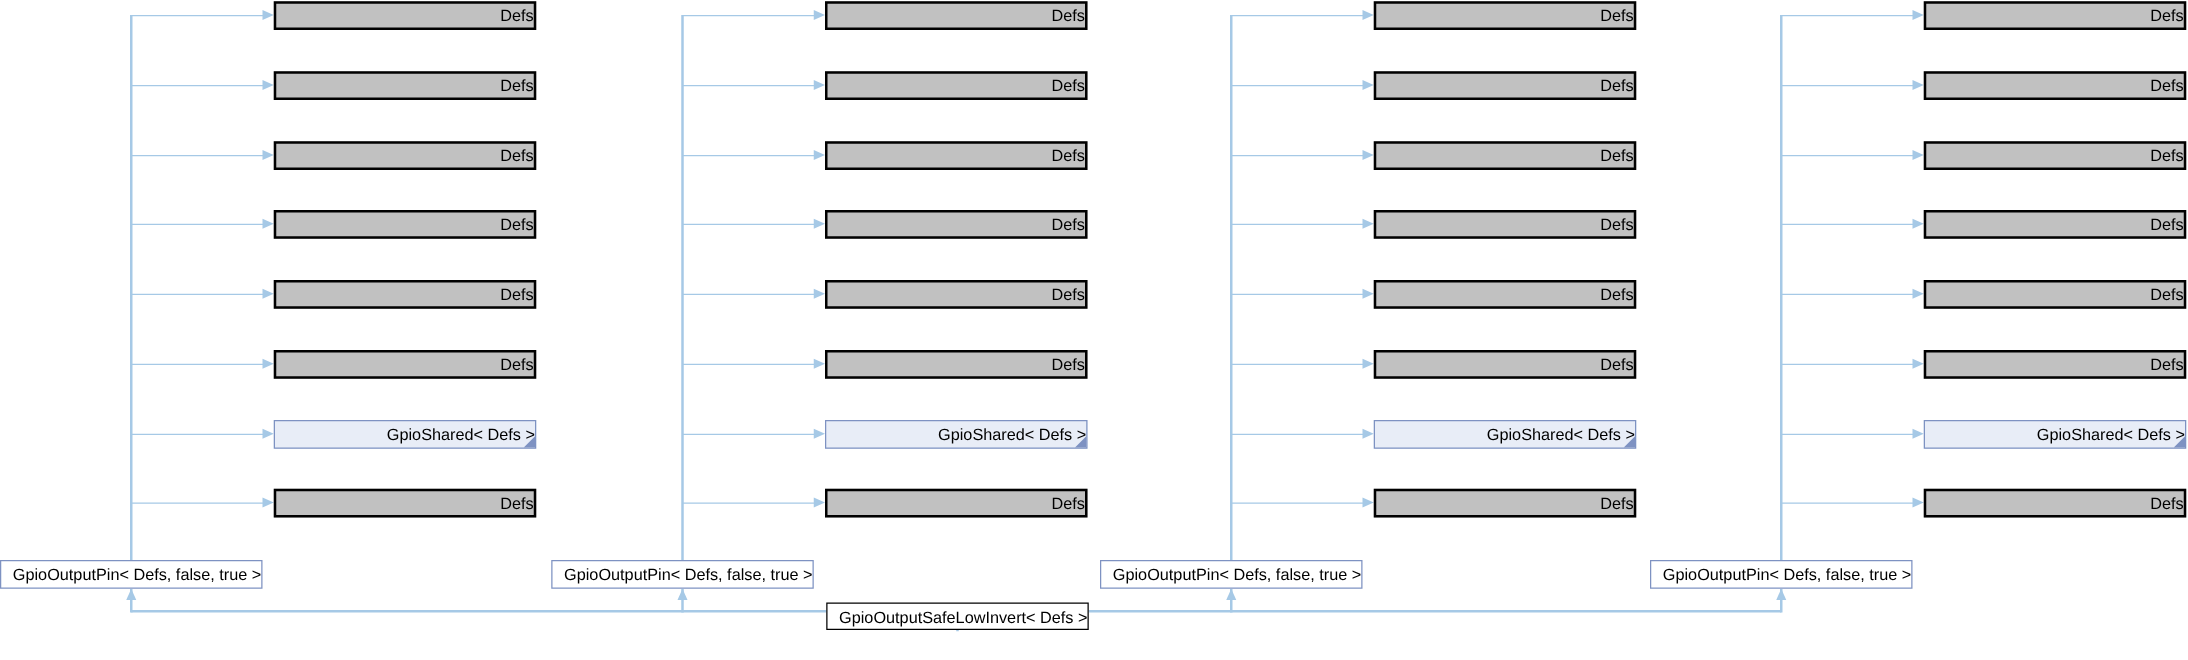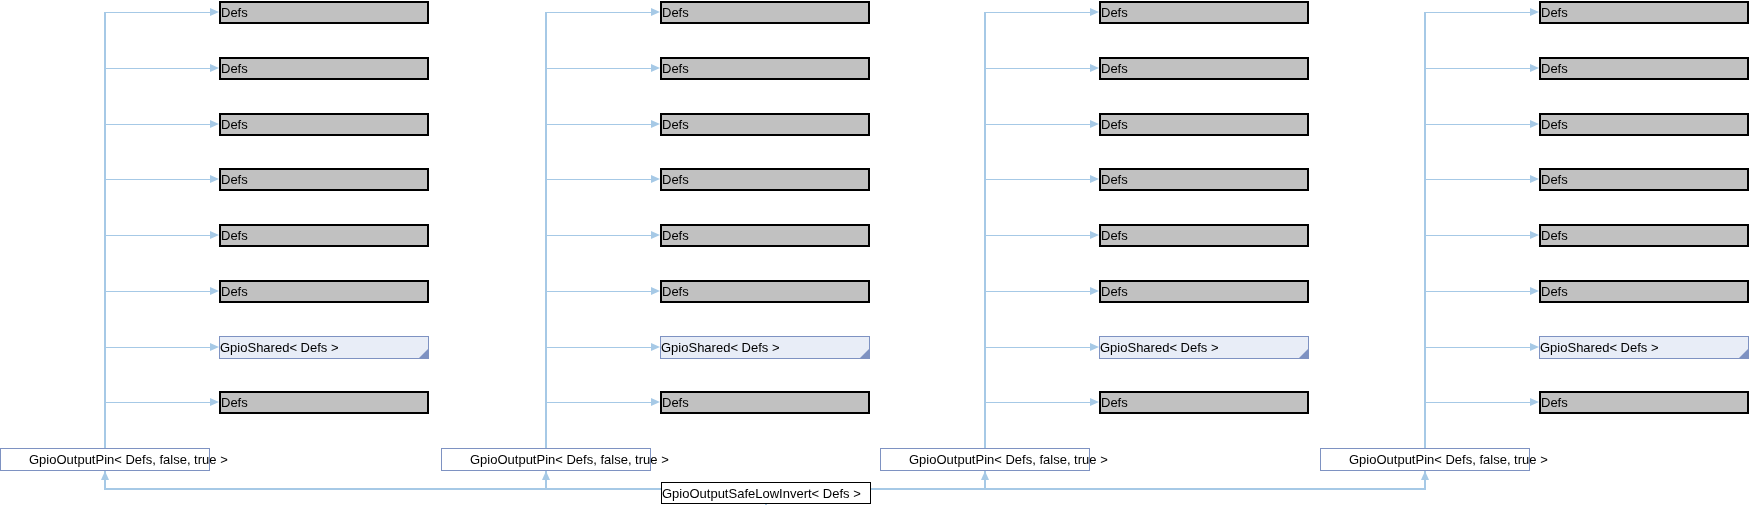--- a/index.html
+++ b/index.html
@@ -20,21 +20,21 @@
     border-left:9px solid var(--edge,#a6c9e6);
   }
   .arrow-up {
     position:absolute; width:0; height:0;
     border-left:4.5px solid transparent;
     border-right:4.5px solid transparent;
     border-bottom:9px solid var(--edge,#a6c9e6);
   }
   .node {
     position:absolute; box-sizing:border-box;
-    display:flex; align-items:center; justify-content:flex-start;
+    display:flex; align-items:center; justify-content:flex-end;
     font-size:13px; line-height:1; color:var(--text,#000);
     white-space:nowrap; overflow:visible;
   }
   .node.gray  { background:var(--gray-fill,#c1c1c1); border:2px solid var(--gray-border,#000); }
   .node.shared{ background:var(--link-fill,#e8edf7); border:1.5px solid var(--link-border,#7e92c2); }
   .node.pin   { background:var(--pin-fill,#fff);     border:1.5px solid var(--link-border,#7e92c2);padding-left:28px; }
   .node.root  { background:var(--root-fill,#fff);    border:1.5px solid var(--root-border,#000); }
   .dogear {
     position:absolute; right:0; bottom:0; width:0; height:0;
     border-left:9px solid transparent;

